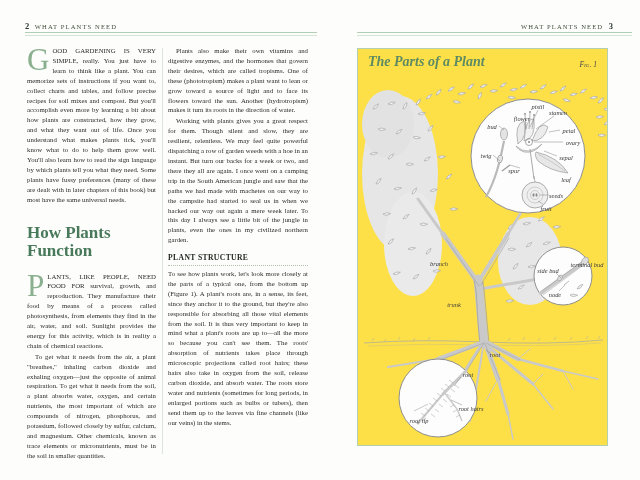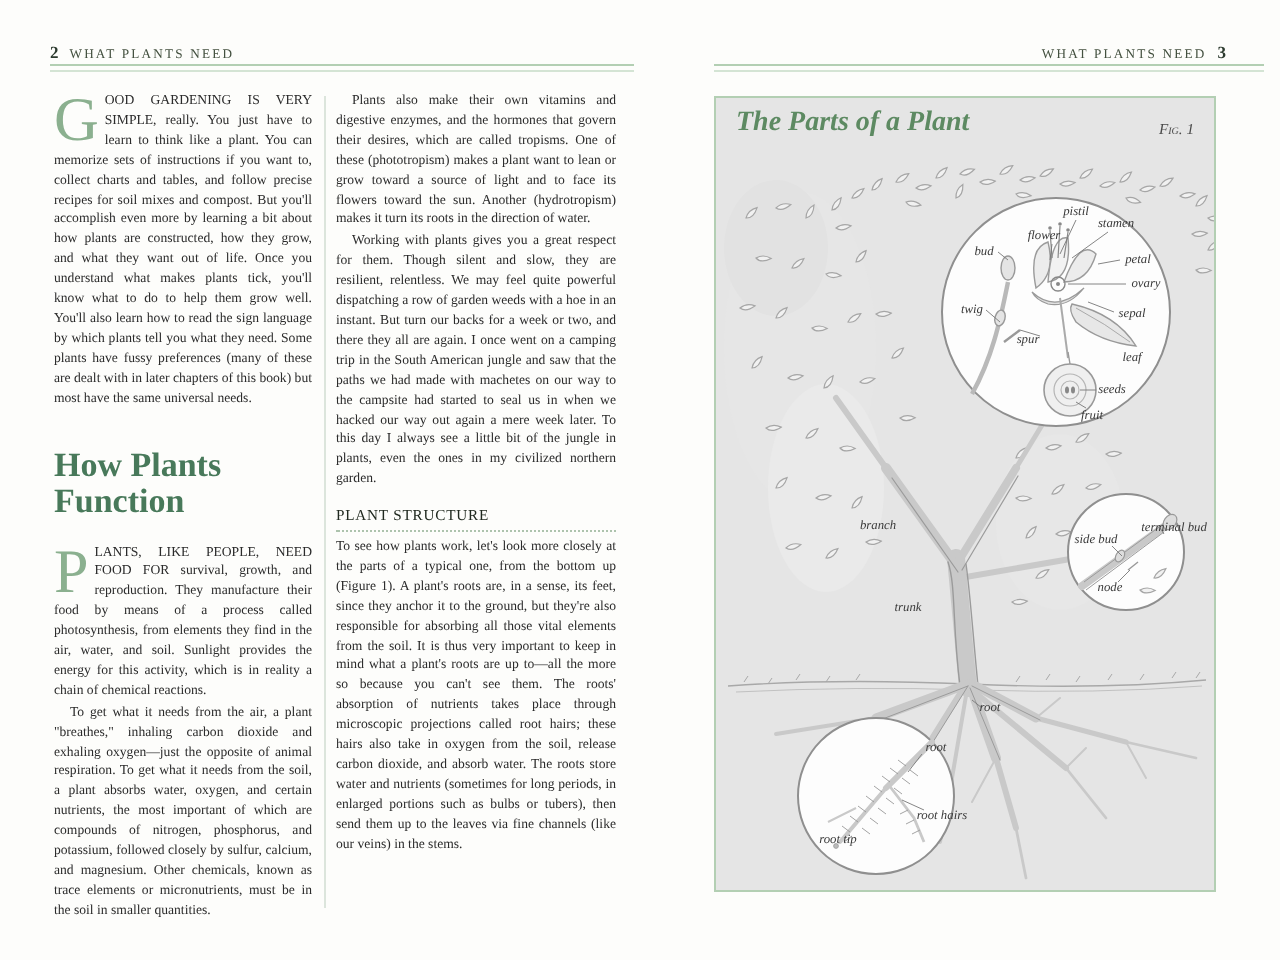--- a/index.html
+++ b/index.html
@@ -22,27 +22,27 @@
        text-align:justify;}
   .col1{left:27px;width:129px;}
   .col2{left:168px;width:140px;}
   .colrule{position:absolute;left:162px;top:48px;width:1px;height:406px;background:#dce5dc;}
   .p{margin:0;}
   .indent{text-indent:8px;}
   .dc::first-letter{float:left;font-size:31px;line-height:23px;padding:2px 3px 0 0;
                     color:#8bb08f;}
   .sechead{font-size:17px;line-height:18px;font-weight:bold;color:#48795a;
            margin:19px 0 12px 0;text-align:left;}
-  .subhead{font-size:7.6px;font-weight:normal;letter-spacing:.4px;color:#20291f;
+  .subhead{font-size:7.6px;font-weight:bold;letter-spacing:.4px;color:#20291f;
            margin:8px 0 3px 0;border-bottom:1px dotted #adc3ad;padding-bottom:2px;
            text-align:left;}
 
   
   .figbox{position:absolute;left:357px;top:48px;width:251px;height:398px;
-          border:1px solid #b3cfb3;background:#e5e5e5;box-sizing:border-box;}
+          border:1px solid #b3cfb3;background:#fde047;box-sizing:border-box;}
   .figtitle{position:absolute;left:10px;top:5px;font-size:14px;font-style:italic;
             font-weight:bold;color:#5d8a62;}
   .figno{position:absolute;right:10px;top:11px;font-size:7.6px;font-style:italic;
          font-variant:small-caps;color:#4a4a4a;}
   .figart{position:absolute;left:0;top:0;width:249px;height:396px;}
   .flabel{position:absolute;transform:translate(-50%,-50%);font-size:6.4px;
           font-style:italic;color:#3a3a3a;white-space:nowrap;}
 </style>
 </head>
 <body>

